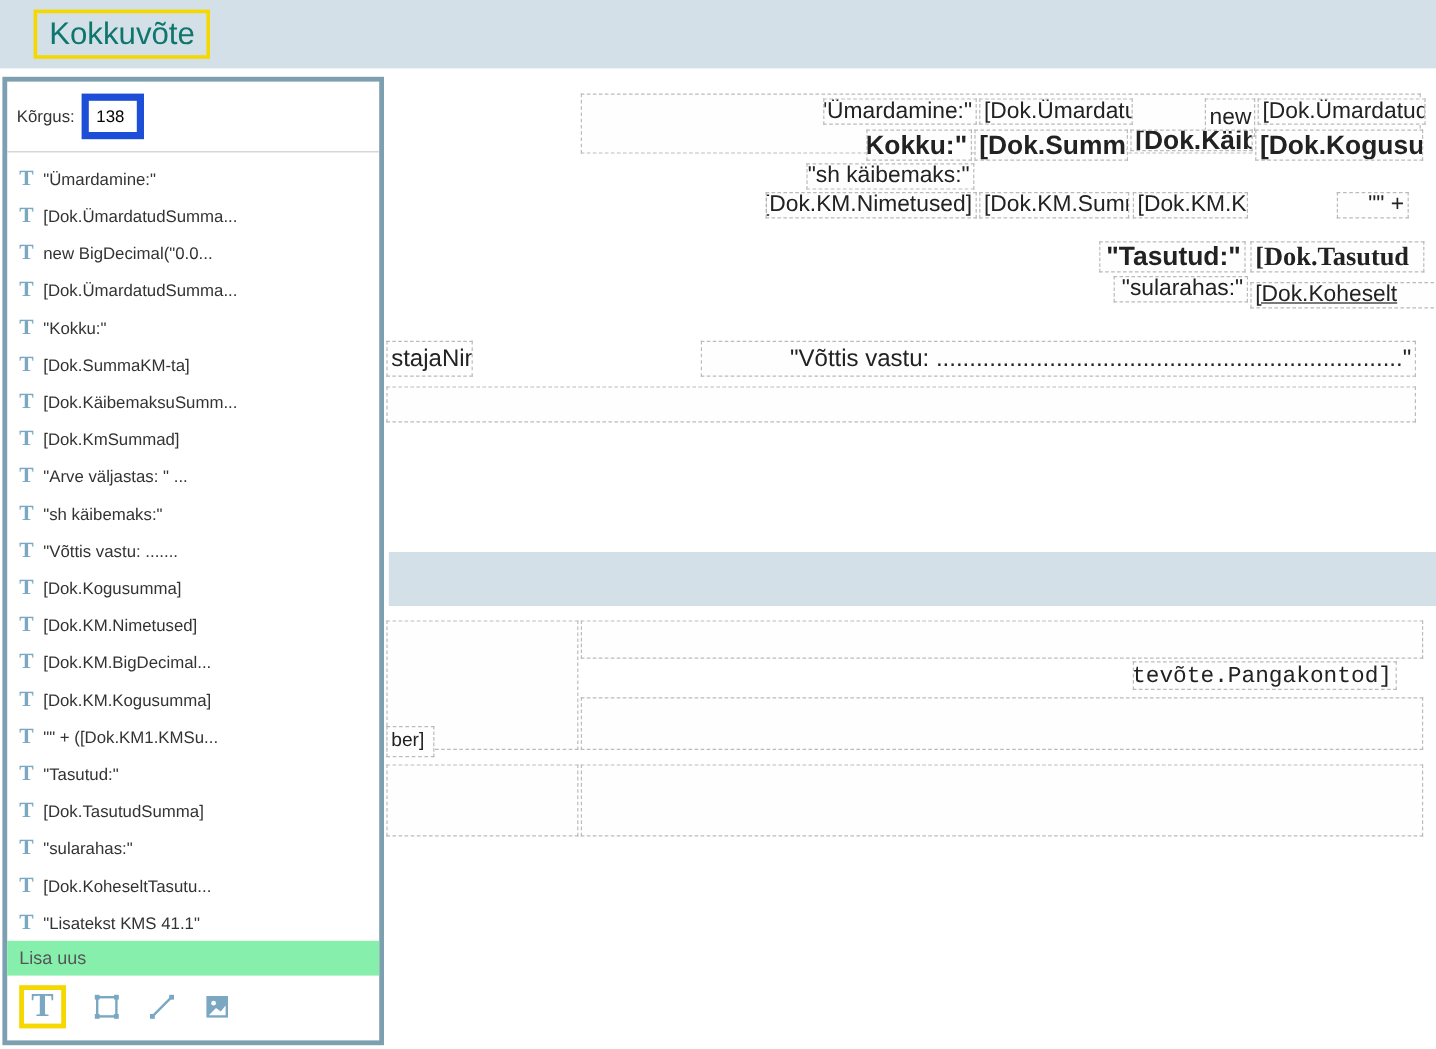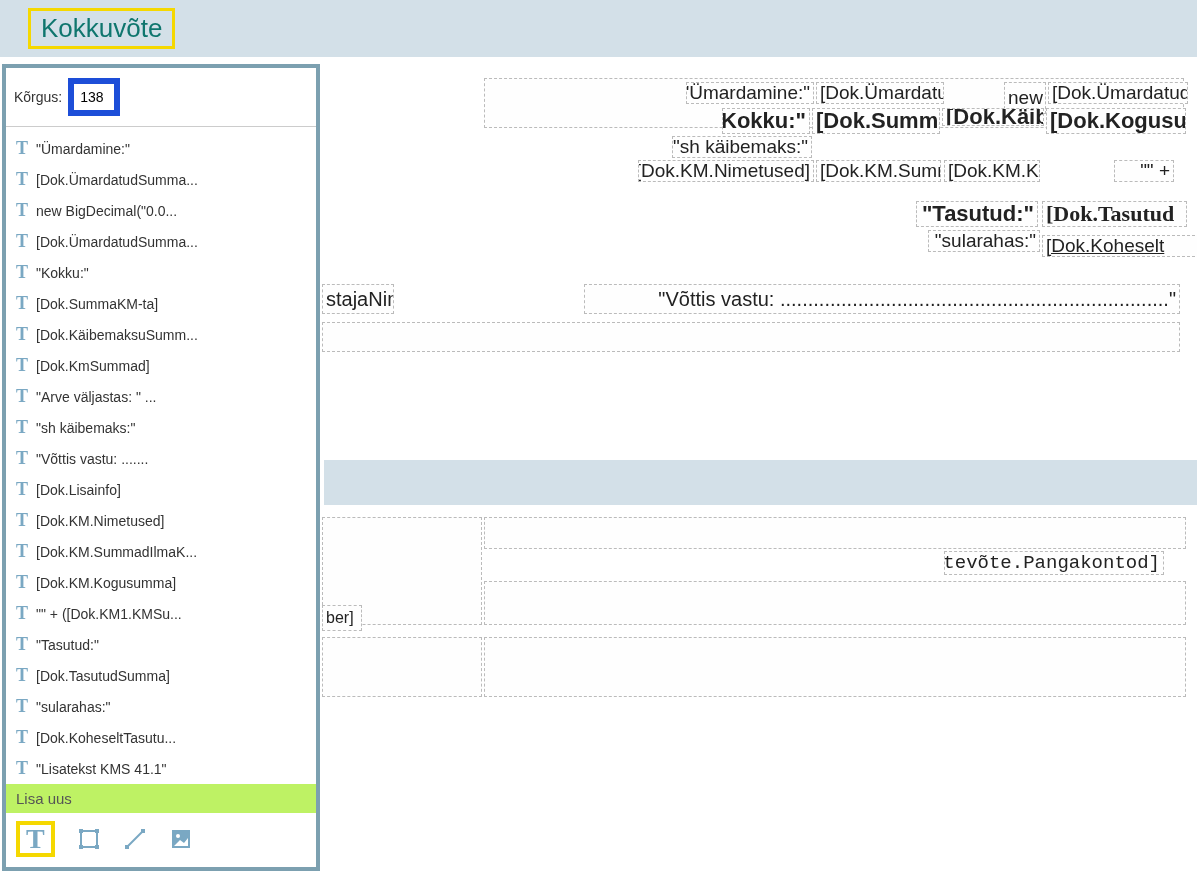--- a/index.html
+++ b/index.html
@@ -11,21 +11,21 @@
 .sidebar { position: absolute; top: 64px; left: 2px; width: 318px; height: 807px; border: 4px solid #7ca0b0; background: #fff; z-index: 10; display: flex; flex-direction: column; }
 .sidebar-top { padding: 10px 8px; border-bottom: 1px solid #ccc; display: flex; align-items: center; gap: 6px; }
 .sidebar-top label { font-size: 14px; color: #333; }
 .sidebar-top input { width: 52px; padding: 5px 6px; border: 6px solid #1d4ed8; font-size: 14px; }
 
 .sidebar-list { flex: 1; overflow-y: auto; padding-top: 6px; }
 .sidebar-item { display: flex; align-items: center; gap: 8px; padding: 5px 10px; cursor: pointer; }
 .text-icon { color: #7aa8c3; font-family: Georgia, serif; font-weight: bold; font-size: 18px; }
 .sidebar-item-label { font-size: 14px; color: #333; }
 
-.lisa-uus { padding: 6px 10px; font-size: 15px; color: #555; background: #bef264; }
+.lisa-uus { padding: 6px 10px; font-size: 15px; color: #555; background: #86efac; }
 
 .sidebar-bottom { display: flex; align-items: center; gap: 22px; padding: 8px 10px 10px 10px; }
 .tool-text { border: 4px solid #f5d800; padding: 0 6px; font-family: Georgia, serif; font-weight: bold; font-size: 28px; color: #7aa8c3; line-height: 1; cursor: pointer; }
 .tool-icon-box { width: 24px; height: 24px; cursor: pointer; color: #7aa8c3; display: flex; align-items: center; justify-content: center; }
 
 .canvas { position: absolute; top: 64px; left: 0; right: 0; padding-left: 324px; }
 .section-bar { background: #d3e0e8; height: 45px; margin: 2px 0 0 0; }
 
 .field-box { border: 1px dashed #bbb; background: #fefefe; position: absolute; font-size: 19px; color: #222; white-space: nowrap; overflow: hidden; display: flex; align-items: center; padding: 2px 3px; }
 .field-bold { font-weight: bold; font-size: 22px; }
@@ -86,29 +86,29 @@
       <div class="sidebar-item">
         <span class="text-icon">T</span>
         <span class="sidebar-item-label">"sh käibemaks:"</span>
       </div>
       <div class="sidebar-item">
         <span class="text-icon">T</span>
         <span class="sidebar-item-label">"Võttis vastu: .......</span>
       </div>
       <div class="sidebar-item">
         <span class="text-icon">T</span>
-        <span class="sidebar-item-label">[Dok.Lisainfo]</span>
+        <span class="sidebar-item-label">[Dok.Kogusumma]</span>
       </div>
       <div class="sidebar-item">
         <span class="text-icon">T</span>
         <span class="sidebar-item-label">[Dok.KM.Nimetused]</span>
       </div>
       <div class="sidebar-item">
         <span class="text-icon">T</span>
-        <span class="sidebar-item-label">[Dok.KM.SummadIlmaK...</span>
+        <span class="sidebar-item-label">[Dok.KM.BigDecimal...</span>
       </div>
       <div class="sidebar-item">
         <span class="text-icon">T</span>
         <span class="sidebar-item-label">[Dok.KM.Kogusumma]</span>
       </div>
       <div class="sidebar-item">
         <span class="text-icon">T</span>
         <span class="sidebar-item-label">"" + ([Dok.KM1.KMSu...</span>
       </div>
       <div class="sidebar-item">

